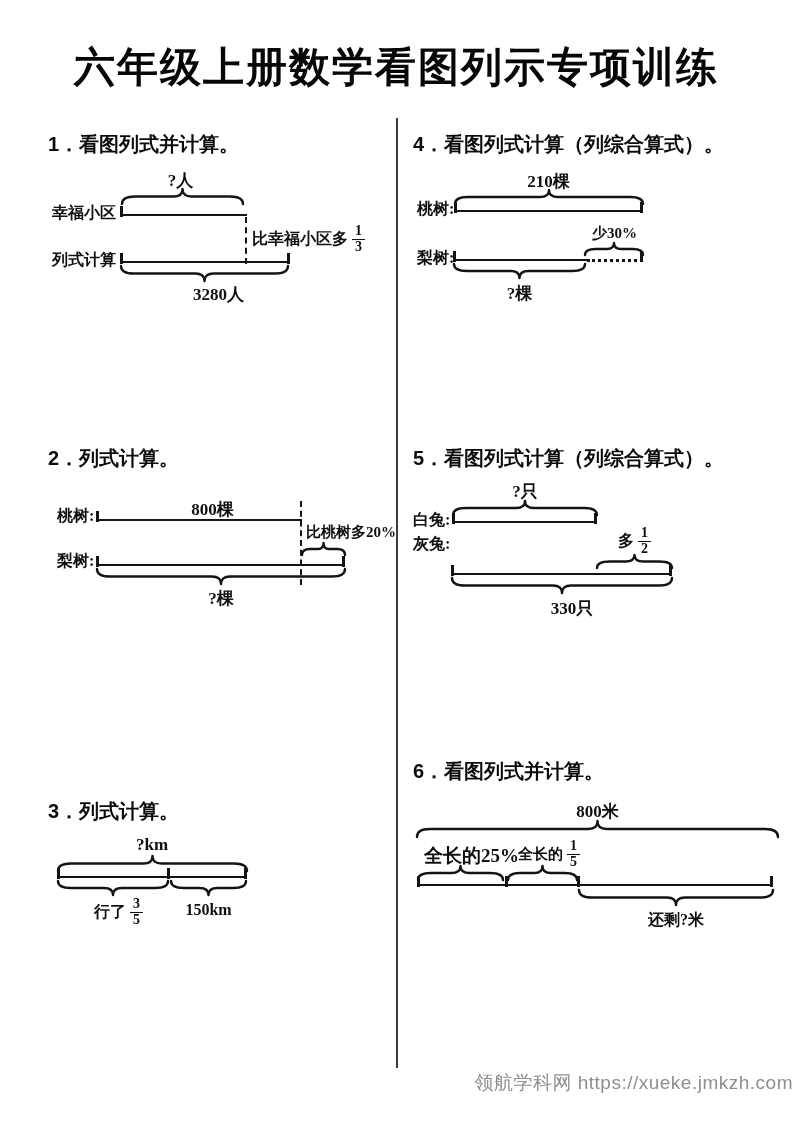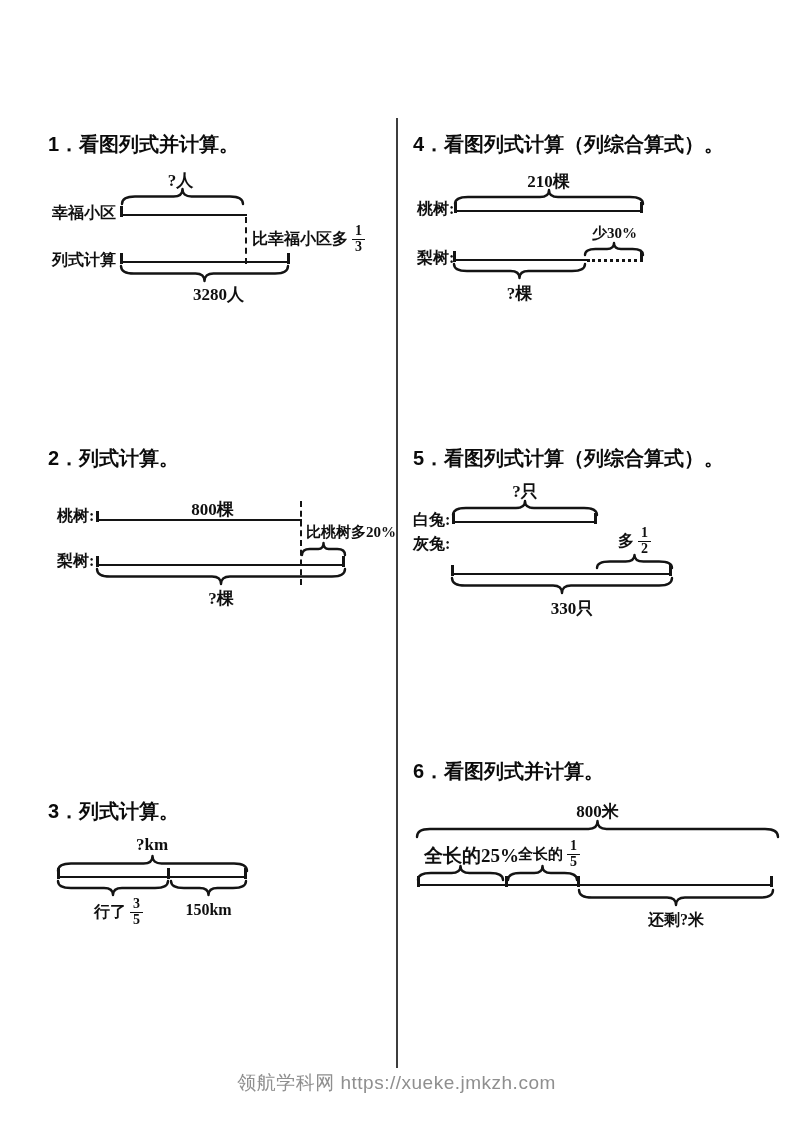--- a/index.html
+++ b/index.html
@@ -21,28 +21,29 @@
   .bar .mid{position:absolute;bottom:-2.6px;width:2.6px;height:calc(100% + 2.6px);background:#141414}
   .bar.dotted{border-bottom:3px dotted #141414}
   .dashv{position:absolute;width:0;border-left:2.2px dashed #141414}
   .brace{position:absolute}
   .brace svg{display:block;overflow:visible}
   .frac{display:inline-flex;flex-direction:column;align-items:center;line-height:1.05;
         font-size:14px;font-weight:700;font-family:"Liberation Serif",serif}
   .fn{border-bottom:1.7px solid #101010;padding:0 3px}
   .fd{padding:0 3px}
   .divider{position:absolute;left:396px;top:118px;width:1.5px;height:950px;background:#3d3d3d}
-  .footer{position:absolute;left:0;top:1070px;width:100%;text-align:center;
+  .footer{position:absolute;left:0;top:1070px;width:100%;text-align:right;
           color:#8f8f8f;font-size:19px;letter-spacing:.5px}
 </style>
 </head>
 <body>
 
 <div class="page">
 
+  <div class="title">六年级上册数学看图列示专项训练</div>
 
   <div class="divider"></div>
 
   <div class="phead" style="left:48px;top:131px">1．看图列式并计算。</div>
   <div class="dlabel numlab ctr" style="left:120px;top:169px;width:121px">?人</div>
   <div class="brace up" style="left:122px;top:189px;width:121px;height:15px">
       <svg width="121" height="15" viewBox="0 0 121 15">
         <path d="M0 15 Q0 7.5 13 7.5 L51.5 7.5 Q60.5 7.5 60.5 0 Q60.5 7.5 69.5 7.5 L108 7.5 Q121 7.5 121 15" fill="none" stroke="#141414" stroke-width="2.4" stroke-linecap="round" stroke-linejoin="round"></path>
       </svg>
     </div>

